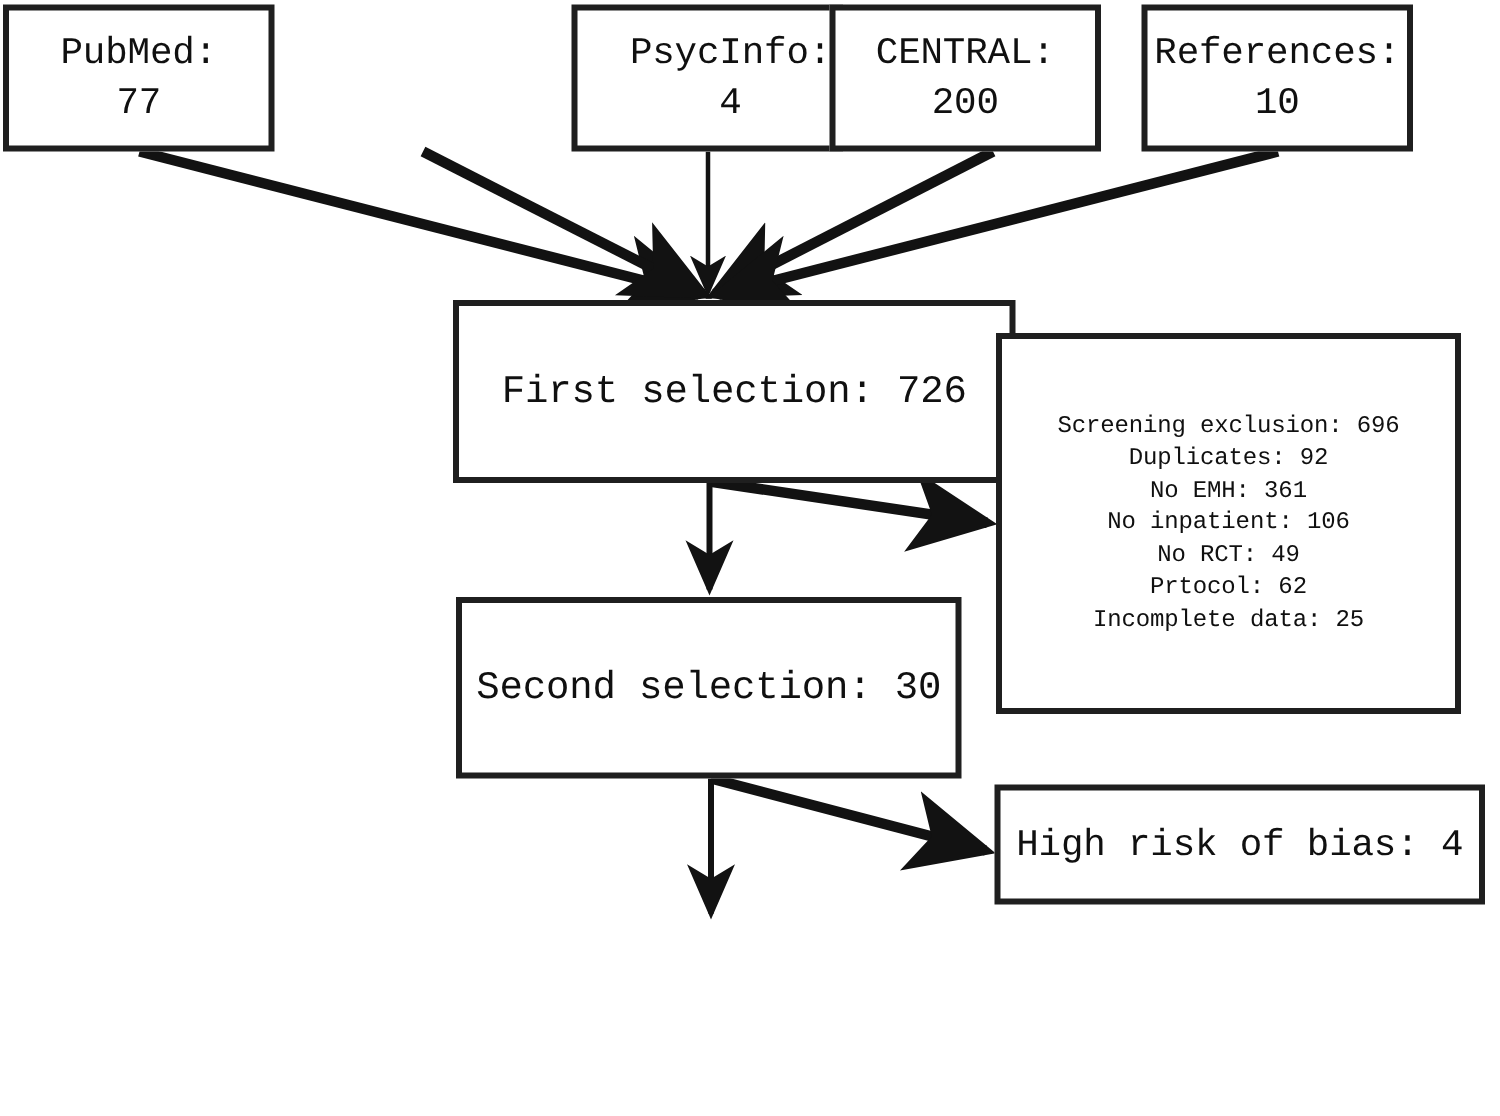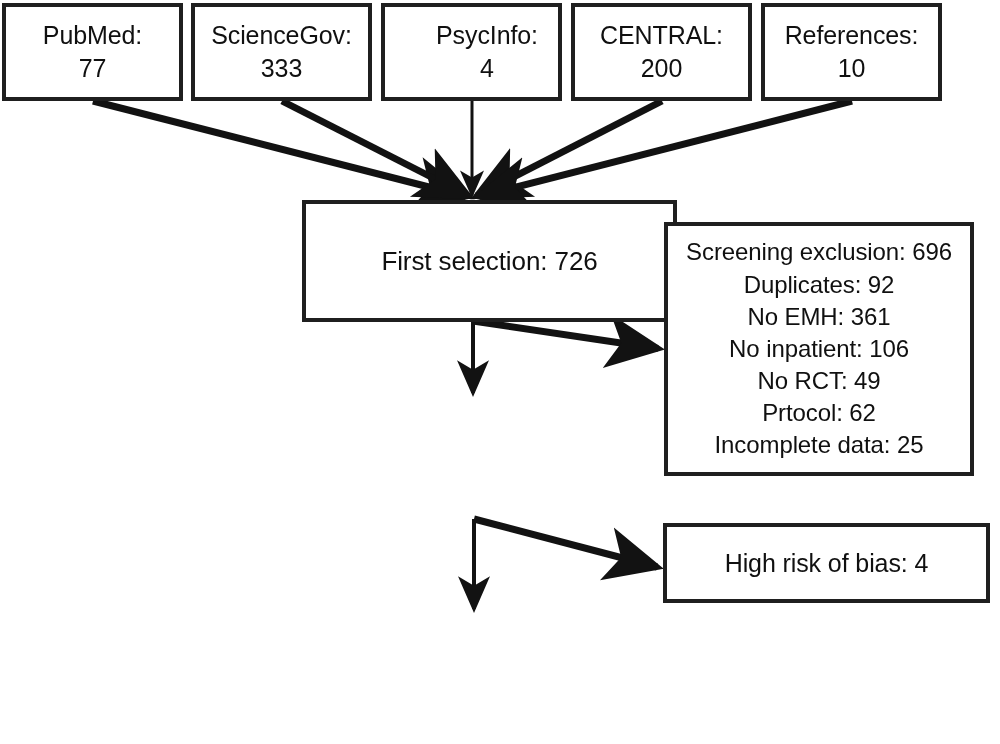--- a/index.html
+++ b/index.html
@@ -30,59 +30,60 @@
     position: absolute;
     box-sizing: border-box;
     background: #ffffff;
     border: 4px solid #1f1f1f;
     display: flex;
     align-items: center;
     justify-content: center;
     text-align: center;
     color: #101010;
     z-index: 2;
+    font-family: Liberation Mono, monospace;
   }
   .node-text {
     display: block;
     width: 100%;
     line-height: 1.32;
     white-space: pre-line;
     letter-spacing: -0.1px;
   }
   
   .src {
     top: 3px;
     height: 98px;
     width: 181px;
     font-size: 25px;
   }
   #node-pubmed     { left: 2px; }
   #node-sciencegov { left: 191px; }
   #node-psycinfo   { left: 381px; padding-left: 31px; }
-  #node-central    { left: 571px; }
+  #node-central    { left: 553px; }
   #node-references { left: 761px; }
 
   
   #node-first-selection {
     left: 302px; top: 200px; width: 375px; height: 122px;
     font-size: 26px;
   }
   #node-second-selection {
     left: 304px; top: 398px; width: 337px; height: 121px;
     font-size: 26px;
   }
   #node-final-selection {
     left: 305px; top: 614px; width: 336px; height: 125px;
     font-size: 26px;
   }
 
   
   #node-exclusions {
     left: 664px; top: 222px; width: 310px; height: 254px;
-    font-size: 24px;
+    font-size: 16px;
   }
   #node-exclusions .node-text { line-height: 1.34; }
 
   #node-high-risk {
     left: 663px; top: 523px; width: 327px; height: 80px;
     font-size: 25px;
   }
 </style>
 </head>
 <body>
@@ -112,44 +113,43 @@
     <line x1="474" y1="519" x2="657" y2="567" stroke="#121212" stroke-width="7" marker-end="url(#arrowhead)"></line>
 
     <line x1="474" y1="519" x2="474" y2="609" stroke="#121212" stroke-width="4" marker-end="url(#arrowhead-thin)"></line>
   </svg>
 
   <div class="node src" id="node-pubmed">
     <span class="node-text">PubMed:
 77</span>
   </div>
 
-  <div class="node src" id="node-sciencegov">
-    <span class="node-text">ScienceGov:
-333</span>
-  </div>
 
   <div class="node src" id="node-psycinfo">
     <span class="node-text">PsycInfo:
 4</span>
   </div>
 
   <div class="node src" id="node-central">
     <span class="node-text">CENTRAL:
 200</span>
   </div>
 
   <div class="node src" id="node-references">
     <span class="node-text">References:
 10</span>
   </div>
 
   <div class="node" id="node-first-selection">
     <span class="node-text">First selection: 726</span>
   </div>
 
+  <div class="node" id="node-second-selection">
+    <span class="node-text">Second selection: 30</span>
+  </div>
 
 
   <div class="node" id="node-exclusions">
     <span class="node-text">Screening exclusion: 696
 Duplicates: 92
 No EMH: 361
 No inpatient: 106
 No RCT: 49
 Prtocol: 62
 Incomplete data: 25</span>

